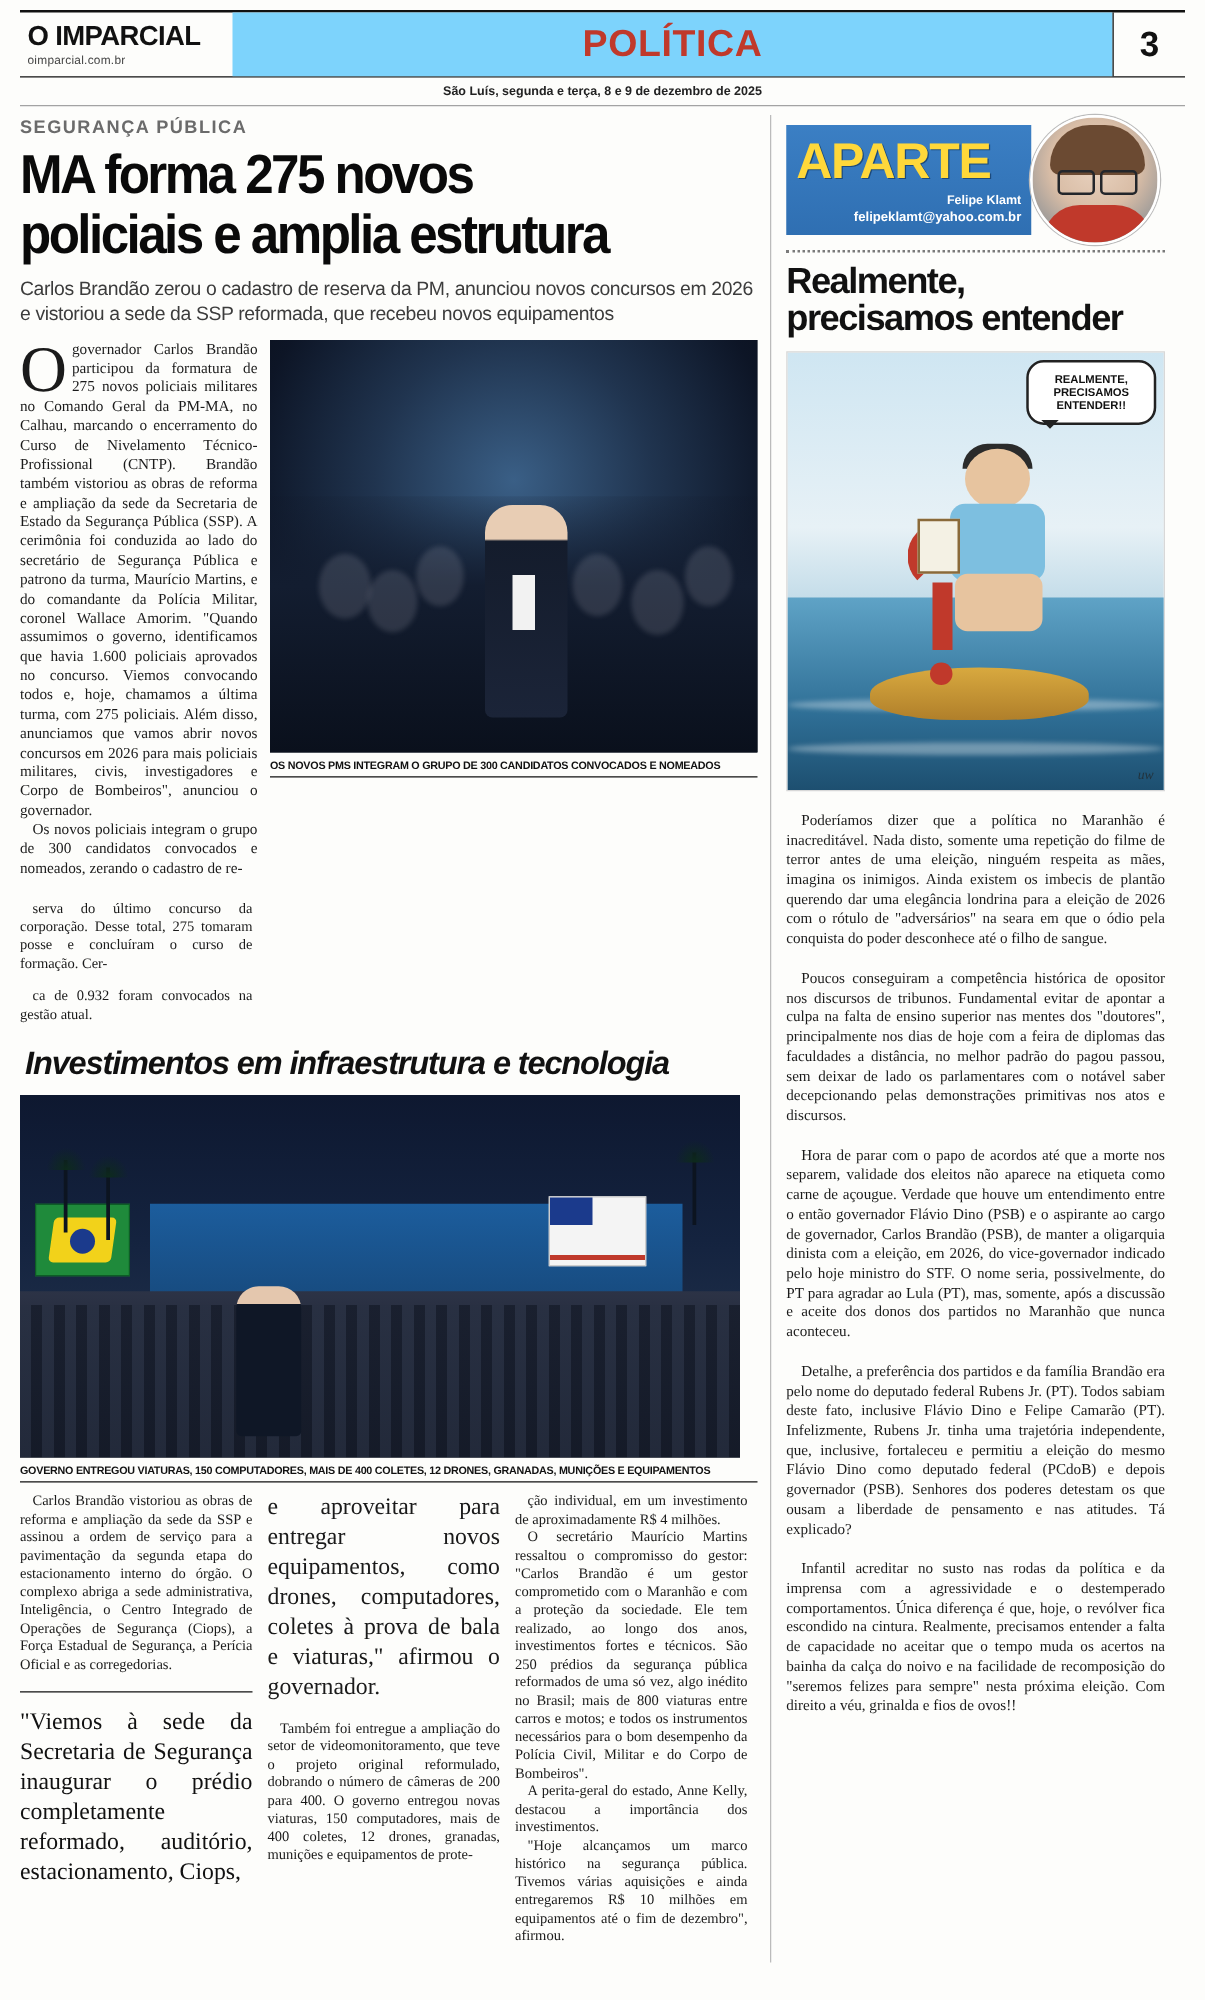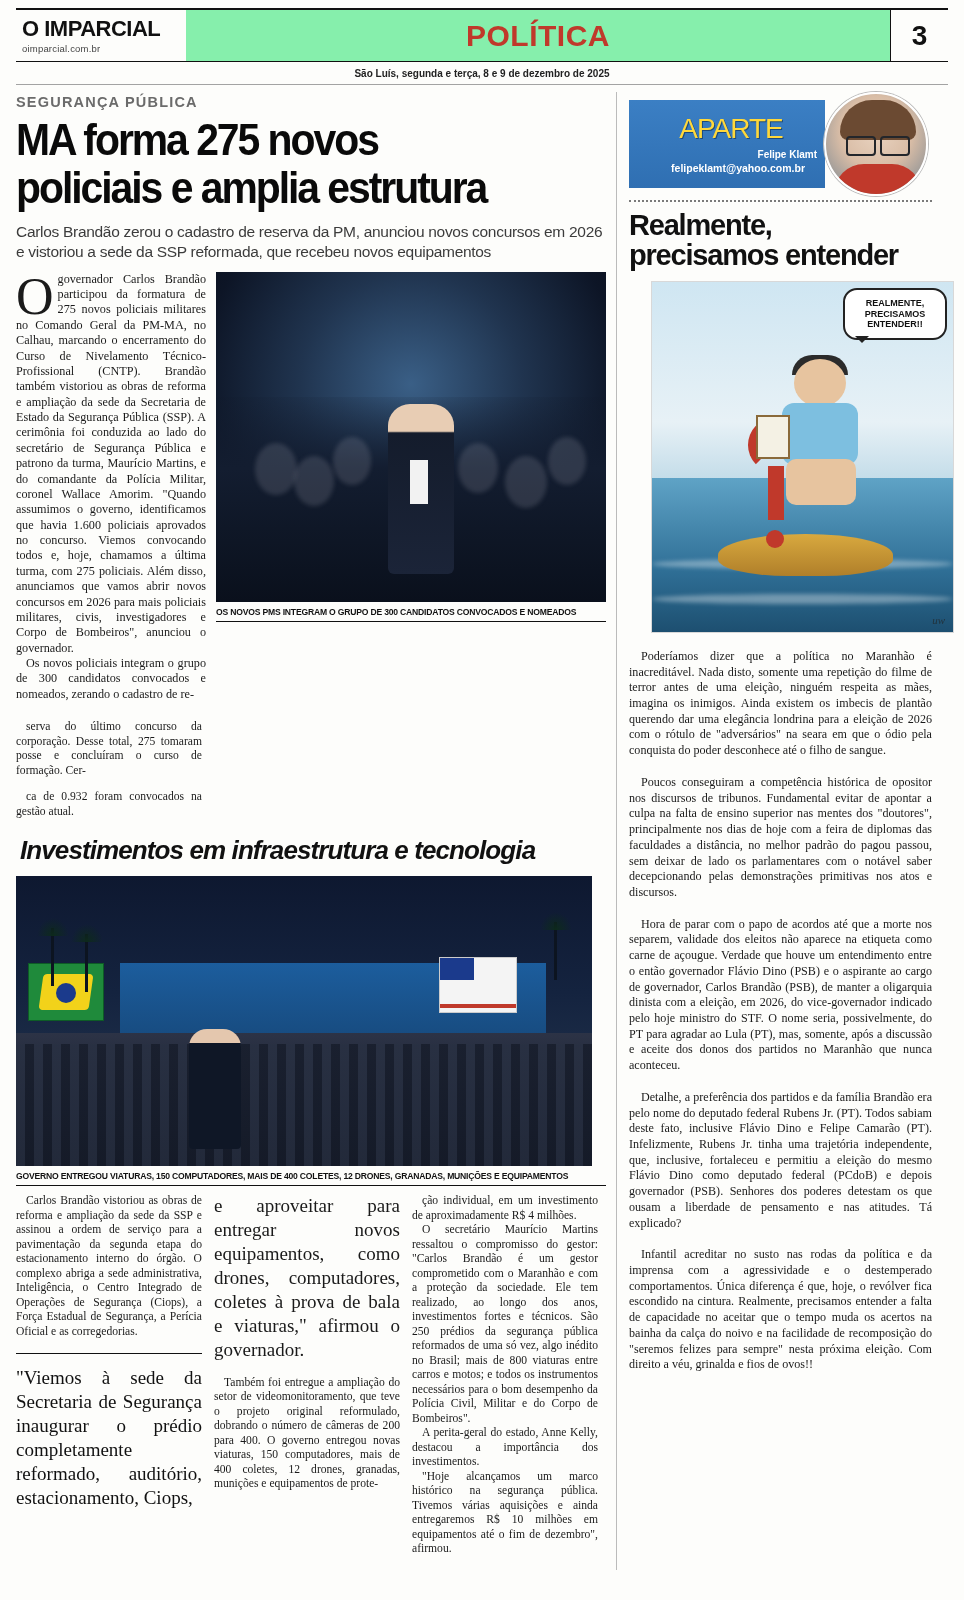--- a/index.html
+++ b/index.html
@@ -41,21 +41,21 @@
   }
   .mast-url {
     font-family: "Liberation Sans", sans-serif;
     font-size: 9.5px;
     color: #444;
     margin-top: 3px;
     letter-spacing: 0.2px;
   }
   .mast-center {
     flex: 1;
-    background: #86efac;
+    background: #7dd3fc;
     display: flex; align-items: center; justify-content: center; text-align: right;
   }
   .mast-section {
     font-family: "Liberation Sans", sans-serif;
     font-weight: bold;
     font-size: 30px;
     color: #c0392b;
     letter-spacing: 0.5px;
   }
   .mast-right {
@@ -238,44 +238,43 @@
   }
   .aparte-band {
     background: linear-gradient(180deg,#3b7fc4 0%, #2f6fb2 100%);
     width: 196px; height: 88px;
     display: flex; flex-direction: column; justify-content: center;
     padding-left: 8px;
     position: relative;
   }
   .aparte-title {
     font-family: "Liberation Sans", sans-serif;
-    font-weight: normal;
-    font-size: 28px;
+    font-weight: bold;
+    font-size: 40px;
     color: #ffd83a;
     letter-spacing: -1px;
     line-height: 1;
     text-shadow: 1px 1px 0 #1c4a7c;
-    text-align: center;
   }
   .aparte-name {
     font-family: "Liberation Sans", sans-serif;
     font-weight: bold;
     font-size: 10px;
     color: #ffffff;
     text-align: right;
     padding-right: 8px;
     margin-top: 6px;
   }
   .aparte-mail {
     font-family: "Liberation Sans", sans-serif;
     font-weight: bold;
     font-size: 10.5px;
     color: #ffffff;
     text-align: right;
-    padding-right: 20px;
+    padding-right: 8px;
     margin-top: 2px;
   }
   .avatar {
     position: absolute; right: 4px; top: 0;
     width: 104px; height: 104px; border-radius: 50%;
     background: radial-gradient(circle at 50% 38%, #e9d3c0 0%, #d9bda6 45%, #6d7f8e 100%);
     border: 2px solid #fff;
     box-shadow: 0 0 0 1px #bbb;
     overflow: hidden;
   }
@@ -299,21 +298,20 @@
     letter-spacing: -1.2px;
     color: #111;
     margin-bottom: 10px;
   }
   .cartoon {
     position: relative;
     width: 100%; height: 352px;
     overflow: hidden;
     background: linear-gradient(180deg,#cfe6f2 0%, #e7f1f6 40%, #bcd8e6 60%, #7fb4cf 100%);
     border: 1px solid #d8d8d8;
-    margin-left: 22px;
   }
   .c-sea { position:absolute; left:0; right:0; bottom:0; height:44%;
       background: linear-gradient(180deg,#5fa3c6 0%, #2f6f96 60%, #1d4f70 100%); }
   .c-wave { position:absolute; left:0; right:0; height:10px; background: rgba(255,255,255,0.35);
       border-radius:50%; filter: blur(2px); }
   .c-island { position:absolute; left:22%; bottom:16%; width:58%; height:12%;
       background: linear-gradient(180deg,#d8a93f 0%, #b07f2a 100%); border-radius: 50% 50% 40% 40%; }
   .c-qmark { position:absolute; left:30%; bottom:24%; width:64px; height:130px; }
   .c-qmark .hook { position:absolute; top:0; left:6px; width:52px; height:54px;
       border: 16px solid #c0392b; border-bottom-color: transparent; border-radius: 50%; }

